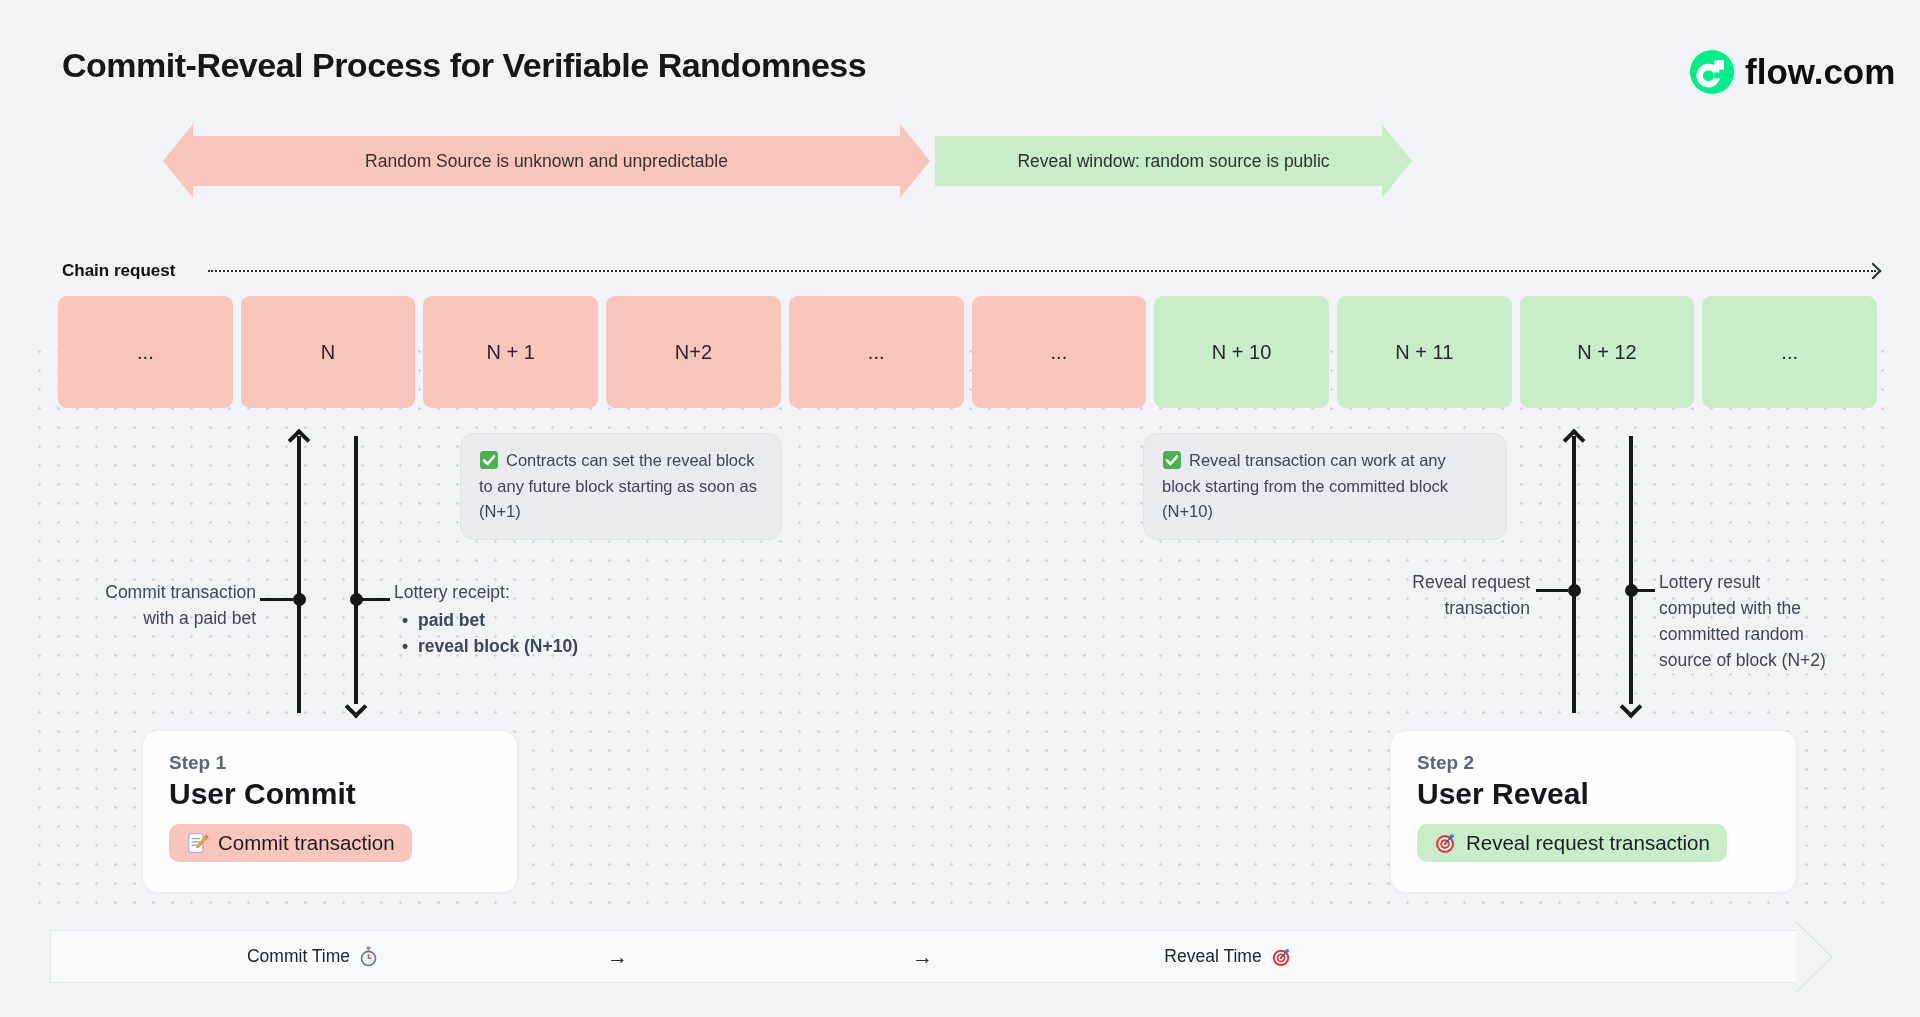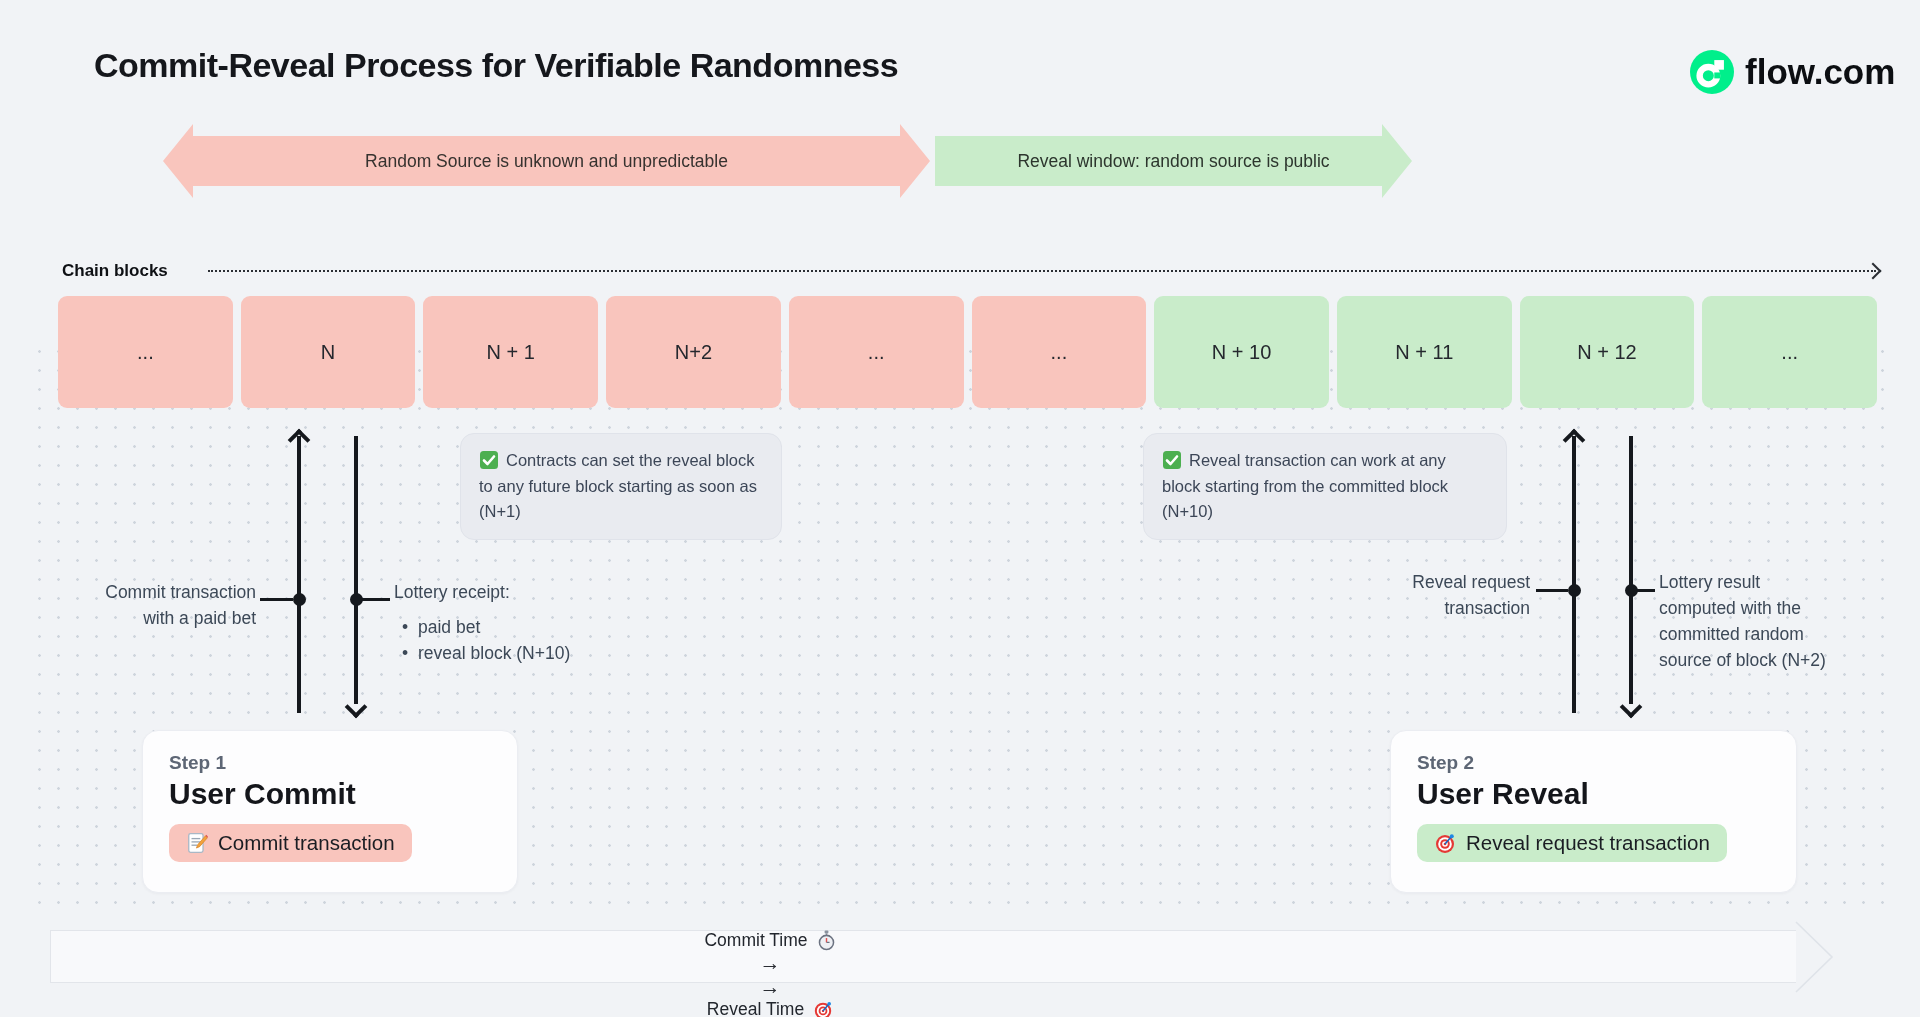--- a/index.html
+++ b/index.html
@@ -16,21 +16,21 @@
   
   .dot-band {
     position:absolute; left:30px; right:30px; top:342px; height:566px;
     background-image: radial-gradient(rgba(150,162,180,0.38) 1.2px, transparent 1.5px);
     background-size:19px 19px;
   }
 
   
   .page-title {
     position:absolute; left:62px; top:46px;
-    font-size:34px; font-weight:600; letter-spacing:-0.5px; color:#15171c;margin-left:32px;
+    font-size:34px; font-weight:600; letter-spacing:-0.5px; color:#15171c;
   }
   .brand { position:absolute; left:1690px; top:50px; display:flex; align-items:center; gap:11px; }
   .brand .logo { width:44px; height:44px; display:block; }
   .brand .brand-name { font-size:35px; font-weight:700; color:#0c0e12; }
 
   
   .phase-arrow {
     position:absolute; top:124px; height:74px;
     display:flex; align-items:center; justify-content:center;
     font-size:17.5px; color:#36322f;
@@ -73,21 +73,21 @@
 
   
   .vline { position:absolute; width:4px; background:#15181d; }
   .chev-up   { width:16px; height:16px; border-top:4px solid #15181d; border-left:4px solid #15181d; transform:rotate(45deg); }
   .chev-down { width:16px; height:16px; border-bottom:4px solid #15181d; border-right:4px solid #15181d; transform:rotate(45deg); }
   .dot { position:absolute; width:13px; height:13px; border-radius:50%; background:#15181d; }
   .dash { position:absolute; height:3px; background:#15181d; }
 
   .ann { position:absolute; font-size:17.5px; line-height:1.48; color:#3c4857; }
   .ann.right-al { text-align:right; }
-  .ann .bullets { margin-top:9px; }
+  .ann .bullets { margin-top:2px;font-weight:bold; }
   .ann .bullets div { padding-left:24px; position:relative; }
   .ann .bullets div::before { content:"•"; position:absolute; left:8px; }
 
   
   .card {
     position:absolute; top:730px; height:163px; background:#fdfdfe;
     border:1px solid #ebedf2; border-radius:16px; padding:21px 26px;
     box-shadow:0 1px 3px rgba(20,25,40,0.04);
   }
   .card.c1 { left:142px; width:376px; }
@@ -100,21 +100,21 @@
   }
   .pill.pink { background:#f9c5bd; }
   .pill.green { background:#c9ecca; }
 
   
   .timeline-bar {
     position:absolute; left:50px; top:930px; width:1746px; height:53px;
     background:#f8f9fb; border:1px solid #e2e5ea; border-right:none;
   }
   .timeline-items {
-    position:absolute; left:160px; top:930px; width:1220px; height:53px; display:flex;flex-direction:column;
+    position:absolute; left:160px; top:930px; width:1220px; height:53px; display:flex;
   }
   .timeline-items > div { flex:1; display:flex; align-items:center; justify-content:center; gap:9px; font-size:17.5px; color:#22262d; }
   .timeline-items .tarrow { font-size:21px; color:#2a2d33; }
   .timeline-chev { position:absolute; left:1795px; top:921px; }
 
   .ic svg, .pill svg, .timeline-items svg { display:block; }
 </style>
 </head>
 <body>
 
@@ -136,21 +136,21 @@
     <span class="brand-name">flow.com</span>
   </div>
 
   <div class="phase-arrow green">
     <span>Reveal window: random source is public</span>
   </div>
   <div class="phase-arrow pink">
     <span>Random Source is unknown and unpredictable</span>
   </div>
 
-  <div class="chain-label">Chain blocks</div>
+  <div class="chain-label">Chain request</div>
   <div class="chain-dotline"></div>
   <span class="chev chev-right"></span>
 
   <div class="blocks">
     <div class="block pink">...</div>
     <div class="block pink">N</div>
     <div class="block pink">N + 1</div>
     <div class="block pink">N+2</div>
     <div class="block pink">...</div>
     <div class="block pink">...</div>

